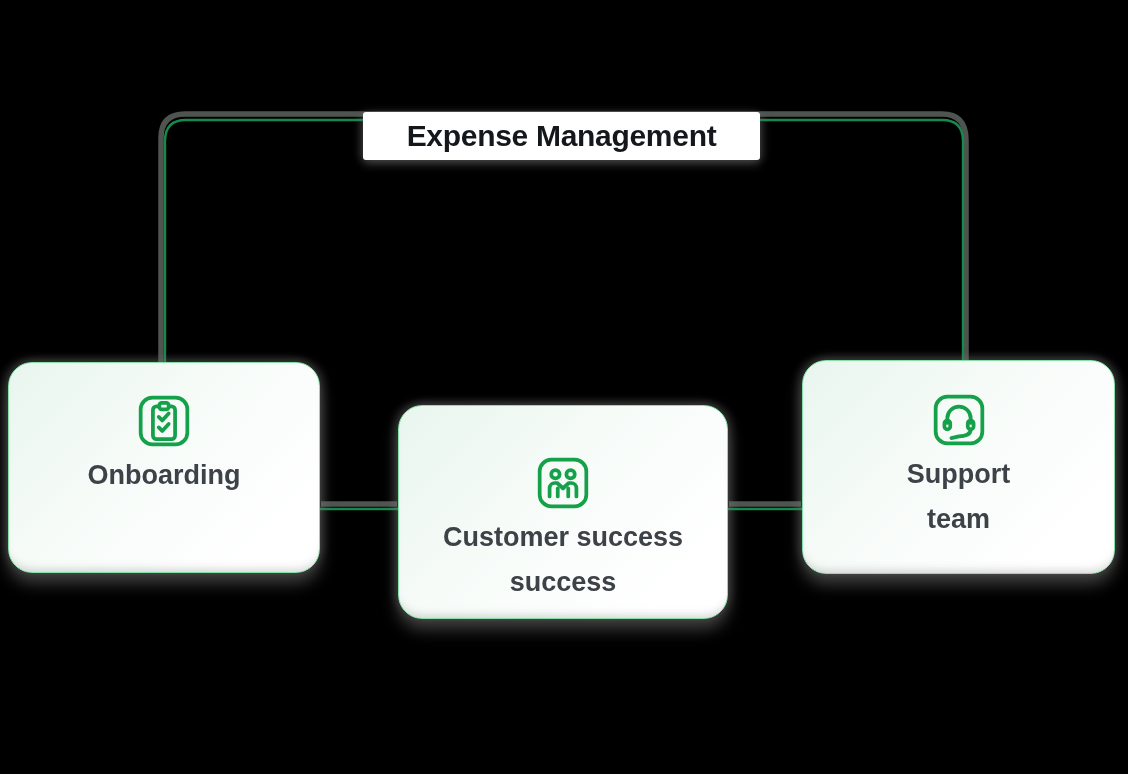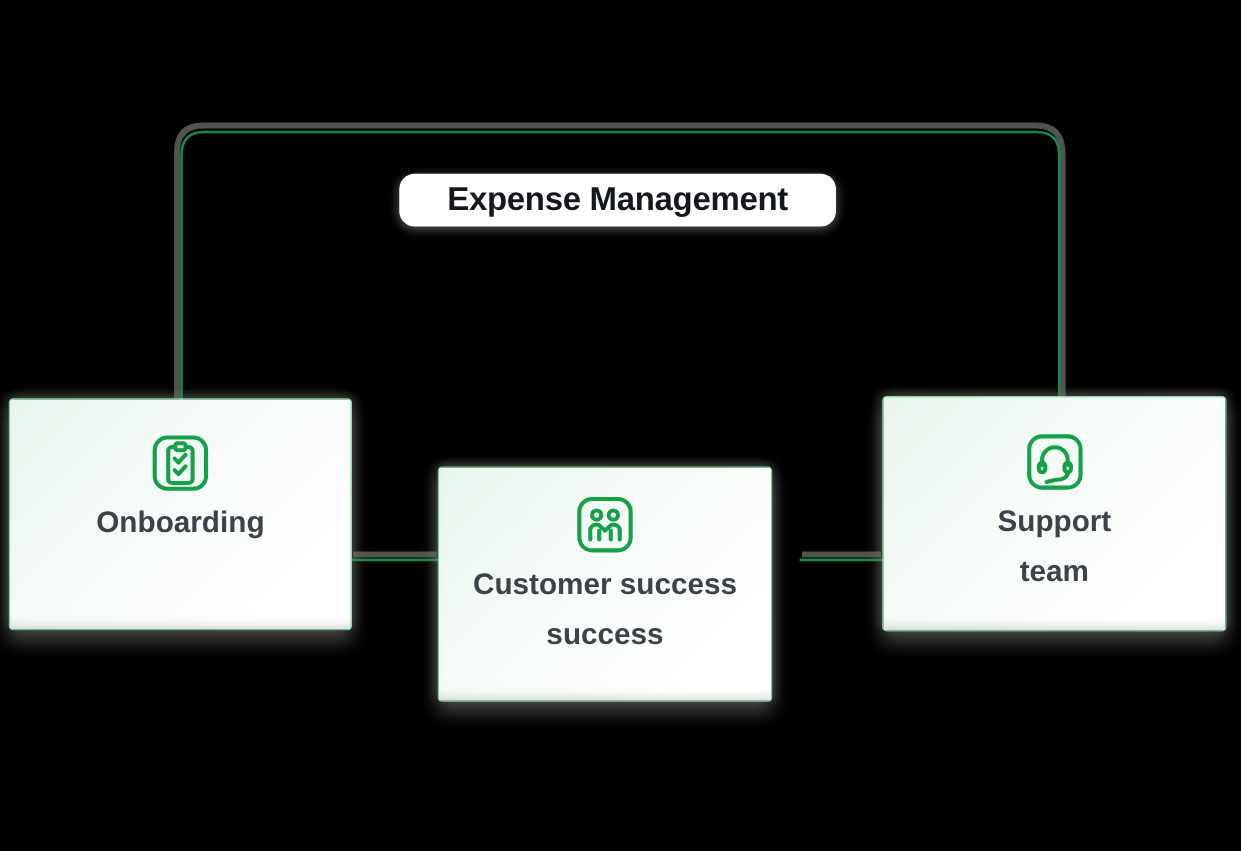--- a/index.html
+++ b/index.html
@@ -10,45 +10,44 @@
     font-family:"Liberation Sans",sans-serif;
   }
   svg{display:block;}
   #connectors{position:absolute;left:0;top:0;}
   #connectors .casing{fill:none;stroke:var(--line-casing,#585d5a);stroke-width:5.5;opacity:.9;}
   #connectors .wire{fill:none;stroke:var(--line-green,#17894c);stroke-width:2.4;}
 
   .title-node{
     position:absolute;left:363px;top:112px;width:397px;height:48px;
     background:var(--title-bg,#fff);
-    border-radius:14px;
+    border-radius:3px;
     display:flex;align-items:center;justify-content:center;
     box-shadow:0 5px 9px rgba(118,120,118,.38),-4px 0 8px rgba(110,112,110,.28),4px 0 8px rgba(110,112,110,.28);
-    margin-top:46px;
   }
   .title-node span{
     font-size:30px;font-weight:700;letter-spacing:-.3px;
     color:var(--title-text,#14181c);white-space:nowrap;
   }
 
   .card{
     position:absolute;
     background:linear-gradient(135deg,#e8f6ee 0%,#f6fbf8 40%,#ffffff 85%);
     border:1.5px solid var(--card-border,#86dfa6);
-    border-radius:4px;
+    border-radius:24px;
     box-sizing:border-box;
     display:flex;flex-direction:column;align-items:center;
     box-shadow:
       0 10px 16px rgba(125,127,125,.5),
       -4px -3px 9px rgba(112,114,112,.3),
       4px -3px 9px rgba(112,114,112,.3),
       inset 0 -9px 10px -7px rgba(120,122,120,.35);
   }
   #card-0{left:8px;top:362px;width:312px;height:211px;padding-top:30px;}
-  #card-1{left:398px;top:424px;width:304px;height:214px;padding-top:24px;}
+  #card-1{left:398px;top:405px;width:330px;height:214px;padding-top:49px;}
   #card-2{left:802px;top:360px;width:313px;height:214px;padding-top:31px;}
 
   .card .icon{width:56px;height:56px;margin-bottom:4px;}
   .card .icon *{fill:none;stroke:var(--icon-green,#15a04a);stroke-width:3.2;stroke-linecap:round;stroke-linejoin:round;}
   .card .icon .tab{fill:#f2faf5;}
 
   .card .label{
     text-align:center;
     font-size:27px;line-height:45px;font-weight:600;
     color:var(--card-text,#3c4247);

